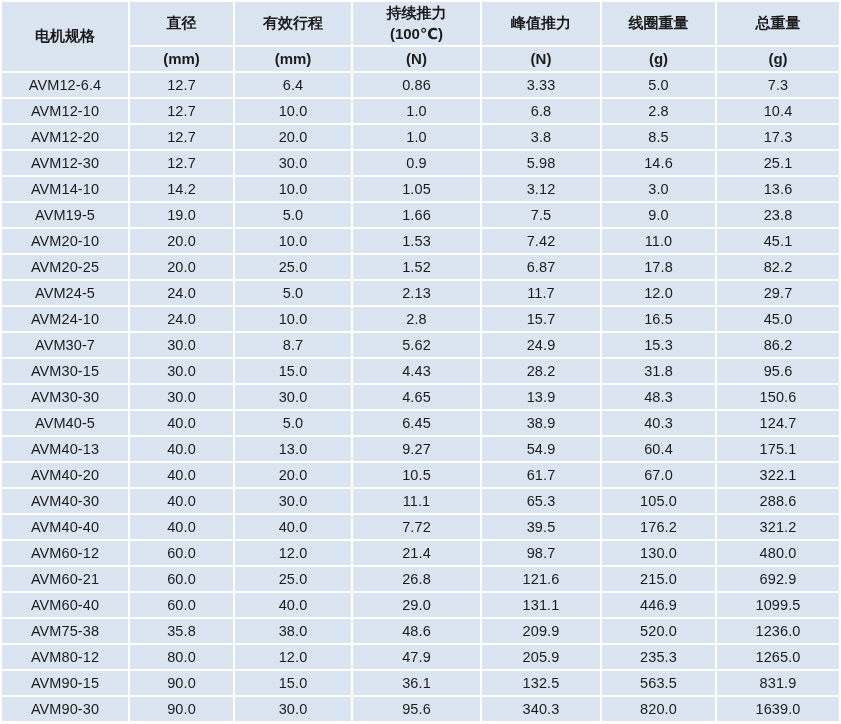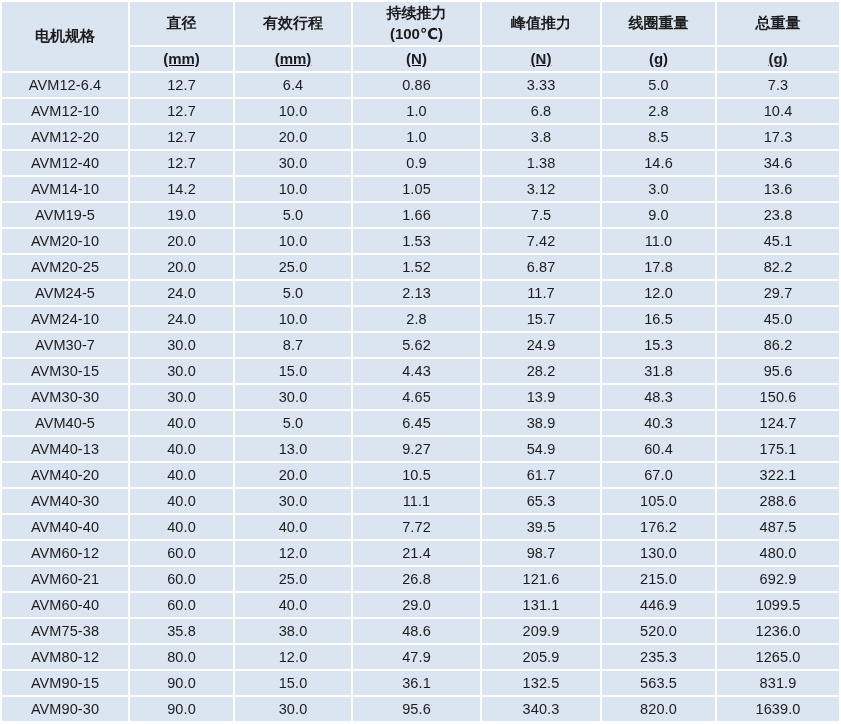--- a/index.html
+++ b/index.html
@@ -27,21 +27,21 @@
       padding: 0;
       overflow: hidden;
     }
     .spec-table thead th {
       font-weight: bold;
       font-size: 15px;
       line-height: 1.35;
       white-space: pre-line;
     }
     .spec-table thead tr.labels-row { height: 43px; }
-    .spec-table thead tr.units-row  { height: 24px; text-decoration: underline; }
+    .spec-table thead tr.units-row  { height: 24px; }
     .spec-table tbody td {
       font-size: 14.5px;
       height: 24px;
       letter-spacing: 0.1px;
     }
     .spec-table tbody td.model-cell { }
   </style>
 </head>
 <body>
 
@@ -97,27 +97,27 @@
       <tr>
         <td class="model-cell">AVM12-20</td>
         <td>12.7</td>
         <td>20.0</td>
         <td>1.0</td>
         <td>3.8</td>
         <td>8.5</td>
         <td>17.3</td>
       </tr>
       <tr>
-        <td class="model-cell">AVM12-40</td>
+        <td class="model-cell">AVM12-30</td>
         <td>12.7</td>
         <td>30.0</td>
         <td>0.9</td>
-        <td>1.38</td>
+        <td>5.98</td>
         <td>14.6</td>
-        <td>34.6</td>
+        <td>25.1</td>
       </tr>
       <tr>
         <td class="model-cell">AVM14-10</td>
         <td>14.2</td>
         <td>10.0</td>
         <td>1.05</td>
         <td>3.12</td>
         <td>3.0</td>
         <td>13.6</td>
       </tr>
@@ -229,21 +229,21 @@
         <td>105.0</td>
         <td>288.6</td>
       </tr>
       <tr>
         <td class="model-cell">AVM40-40</td>
         <td>40.0</td>
         <td>40.0</td>
         <td>7.72</td>
         <td>39.5</td>
         <td>176.2</td>
-        <td>487.5</td>
+        <td>321.2</td>
       </tr>
       <tr>
         <td class="model-cell">AVM60-12</td>
         <td>60.0</td>
         <td>12.0</td>
         <td>21.4</td>
         <td>98.7</td>
         <td>130.0</td>
         <td>480.0</td>
       </tr>

